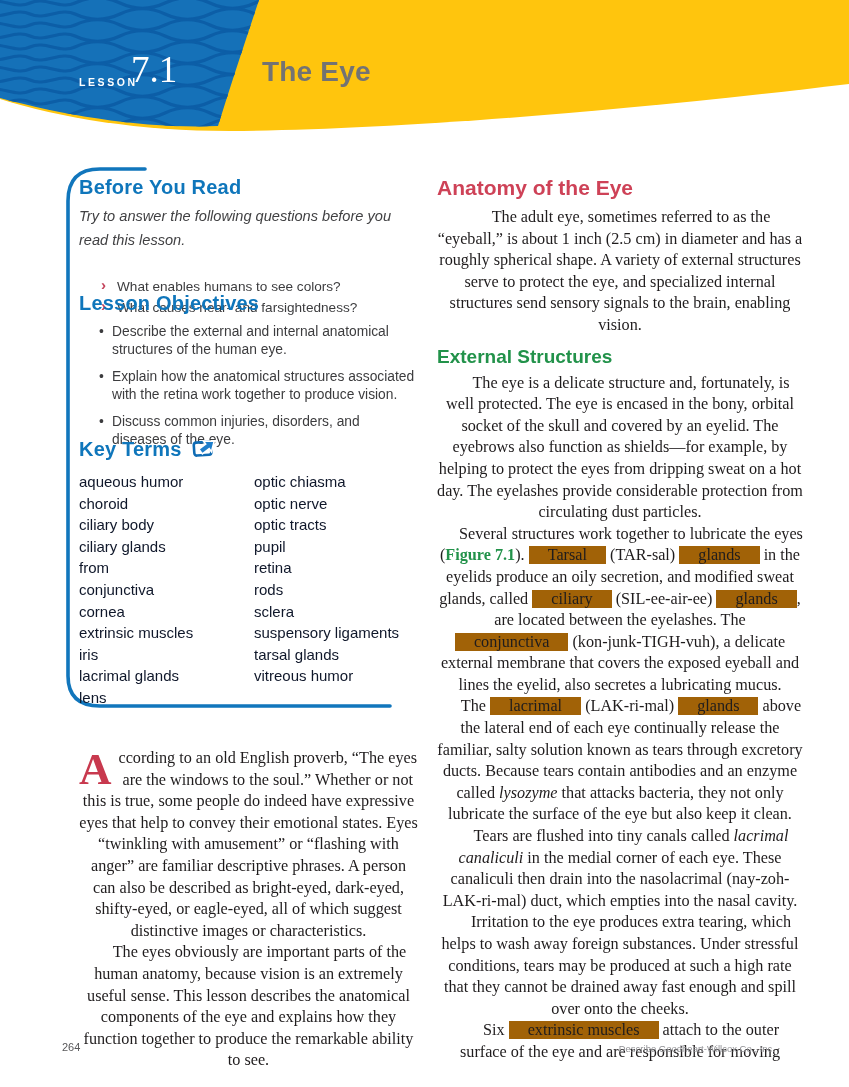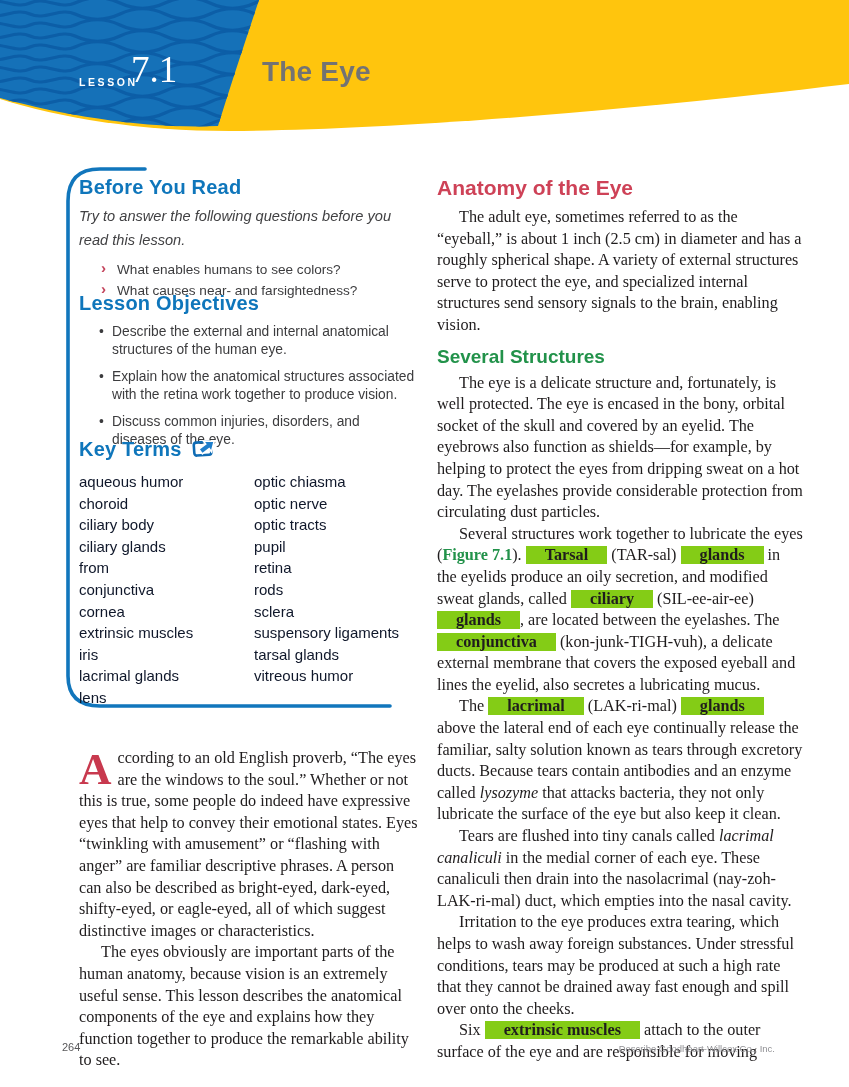--- a/index.html
+++ b/index.html
@@ -35,25 +35,25 @@
     position:relative;padding-left:13px;}
   ul.obj-list li::before{content:"\2022";color:#3c3c3e;position:absolute;left:0;}
   .kt-head-row{display:flex;align-items:center;gap:10px;}
   .terms{display:flex;margin-top:8px;}
   ul.term-col{list-style:none;margin:0;padding:0;}
   ul.term-col li{font-size:15px;color:#0f172a;line-height:21.6px;}
   ul.term-col.c1{width:175px;}
 
   
   .serif-p{font-family:"Liberation Serif",serif;font-size:16.2px;line-height:21.6px;
-    color:#1f1c1d;margin:0;}
+    color:#1f1c1d;margin:0;text-align:center;}
   .ind{text-indent:22px;}
   .dropcap{float:left;font-family:"Liberation Serif",serif;font-weight:bold;
     color:#c8394e;font-size:45px;line-height:37px;padding:3px 6px 0 0;}
-  .b-hl{font-weight:bold;background:#84cc16;padding:0 19px;}
+  .b-hl{font-weight:normal;background:#a16207;padding:0 19px;}
   .fig{font-weight:bold;color:#22924a;}
   .i{font-style:italic;}
 
   
   #right-col{left:437px;top:176px;width:366px;}
   .h-red{color:#ce4257;font-size:21px;font-weight:bold;margin:0 0 7px 0;}
   .h-green{color:#22924a;font-size:19px;font-weight:bold;margin:9px 0 5px 0;}
 
   
   #page-number{left:62px;top:1041px;font-size:11px;color:#58585a;}
@@ -94,21 +94,21 @@
 
 <svg class="abs" style="left:60px;top:160px;" width="400" height="560" viewBox="0 0 400 560">
   <path d="M85,9 H40 Q8,9 8,41 V516 Q8,546 40,546 H330" fill="none" stroke="#1176bc" stroke-width="3.6" stroke-linecap="round"></path>
 </svg>
 
 <div id="left-col" class="abs">
 
   <section class="abs" style="left:0;top:176px;width:336px;">
     <h2 class="h-blue">Before You Read</h2>
     <div class="byr-intro">Try to answer the following questions before you read this lesson.</div>
-    <ul class="q-list" style="margin-top:9px;">
+    <ul class="q-list" style="margin-top:26px;">
         <li>What enables humans to see colors?</li>
         <li>What causes near- and farsightedness?</li>
       </ul>
   </section>
 
   <section class="abs" style="left:0;top:292px;width:336px;">
     <h2 class="h-blue">Lesson Objectives</h2>
     <ul class="obj-list" style="margin-top:8px;">
         <li>Describe the external and internal anatomical structures of the human eye.</li>
         <li>Explain how the anatomical structures associated with the retina work together to produce vision.</li>
@@ -162,21 +162,21 @@
   <section class="abs" style="left:0;top:748px;width:339px;">
     <p class="serif-p"><span class="dropcap">A</span><span>ccording to an old English proverb, “The eyes are the windows to the soul.” Whether or not this is true, some people do indeed have expressive eyes that help to convey their emotional states. Eyes “twinkling with amusement” or “flashing with anger” are familiar descriptive phrases. A person can also be described as bright-eyed, dark-eyed, shifty-eyed, or eagle-eyed, all of which suggest distinctive images or characteristics.</span></p>
     <p class="serif-p ind">The eyes obviously are important parts of the human anatomy, because vision is an extremely useful sense. This lesson describes the anatomical components of the eye and explains how they function together to produce the remarkable ability to see.</p>
   </section>
 </div>
 
 <div id="right-col" class="abs">
   <h2 class="h-red">Anatomy of the Eye</h2>
   <p class="serif-p ind">The adult eye, sometimes referred to as the “eyeball,” is about 1 inch (2.5 cm) in diameter and has a roughly spherical shape. A variety of external structures serve to protect the eye, and specialized internal structures send sensory signals to the brain, enabling vision.</p>
 
-  <h2 class="h-green">Several Structures</h2>
+  <h2 class="h-green">External Structures</h2>
   <p class="serif-p ind">The eye is a delicate structure and, fortunately, is well protected. The eye is encased in the bony, orbital socket of the skull and covered by an eyelid. The eyebrows also function as shields—for example, by helping to protect the eyes from dripping sweat on a hot day. The eyelashes provide considerable protection from circulating dust particles.</p>
   <p class="serif-p ind"><span>Several structures work together to lubricate the eyes (</span><span class="fig">Figure 7.1</span><span>). </span><span class="b-hl">Tarsal</span><span> (TAR-sal) </span><span class="b-hl">glands</span><span> in the eyelids produce an oily secretion, and modified sweat glands, called </span><span class="b-hl">ciliary</span><span> (SIL-ee-air-ee) </span><span class="b-hl">glands</span><span>, are located between the eyelashes. The </span><span class="b-hl">conjunctiva</span><span> (kon-junk-TIGH-vuh), a delicate external membrane that covers the exposed eyeball and lines the eyelid, also secretes a lubricating mucus.</span></p>
   <p class="serif-p ind"><span>The </span><span class="b-hl">lacrimal</span><span> (LAK-ri-mal) </span><span class="b-hl">glands</span><span> above the lateral end of each eye continually release the familiar, salty solution known as tears through excretory ducts. Because tears contain antibodies and an enzyme called </span><span class="i">lysozyme</span><span> that attacks bacteria, they not only lubricate the surface of the eye but also keep it clean.</span></p>
   <p class="serif-p ind"><span>Tears are flushed into tiny canals called </span><span class="i">lacrimal canaliculi</span><span> in the medial corner of each eye. These canaliculi then drain into the nasolacrimal (nay-zoh-LAK-ri-mal) duct, which empties into the nasal cavity.</span></p>
   <p class="serif-p ind">Irritation to the eye produces extra tearing, which helps to wash away foreign substances. Under stressful conditions, tears may be produced at such a high rate that they cannot be drained away fast enough and spill over onto the cheeks.</p>
   <p class="serif-p ind"><span>Six </span><span class="b-hl">extrinsic muscles</span><span> attach to the outer surface of the eye and are responsible for moving</span></p>
 </div>
 
 <div id="page-number" class="abs">264</div>
 <div id="copyright" class="abs">Describe Goodheart-Willcox Co., Inc.</div>

